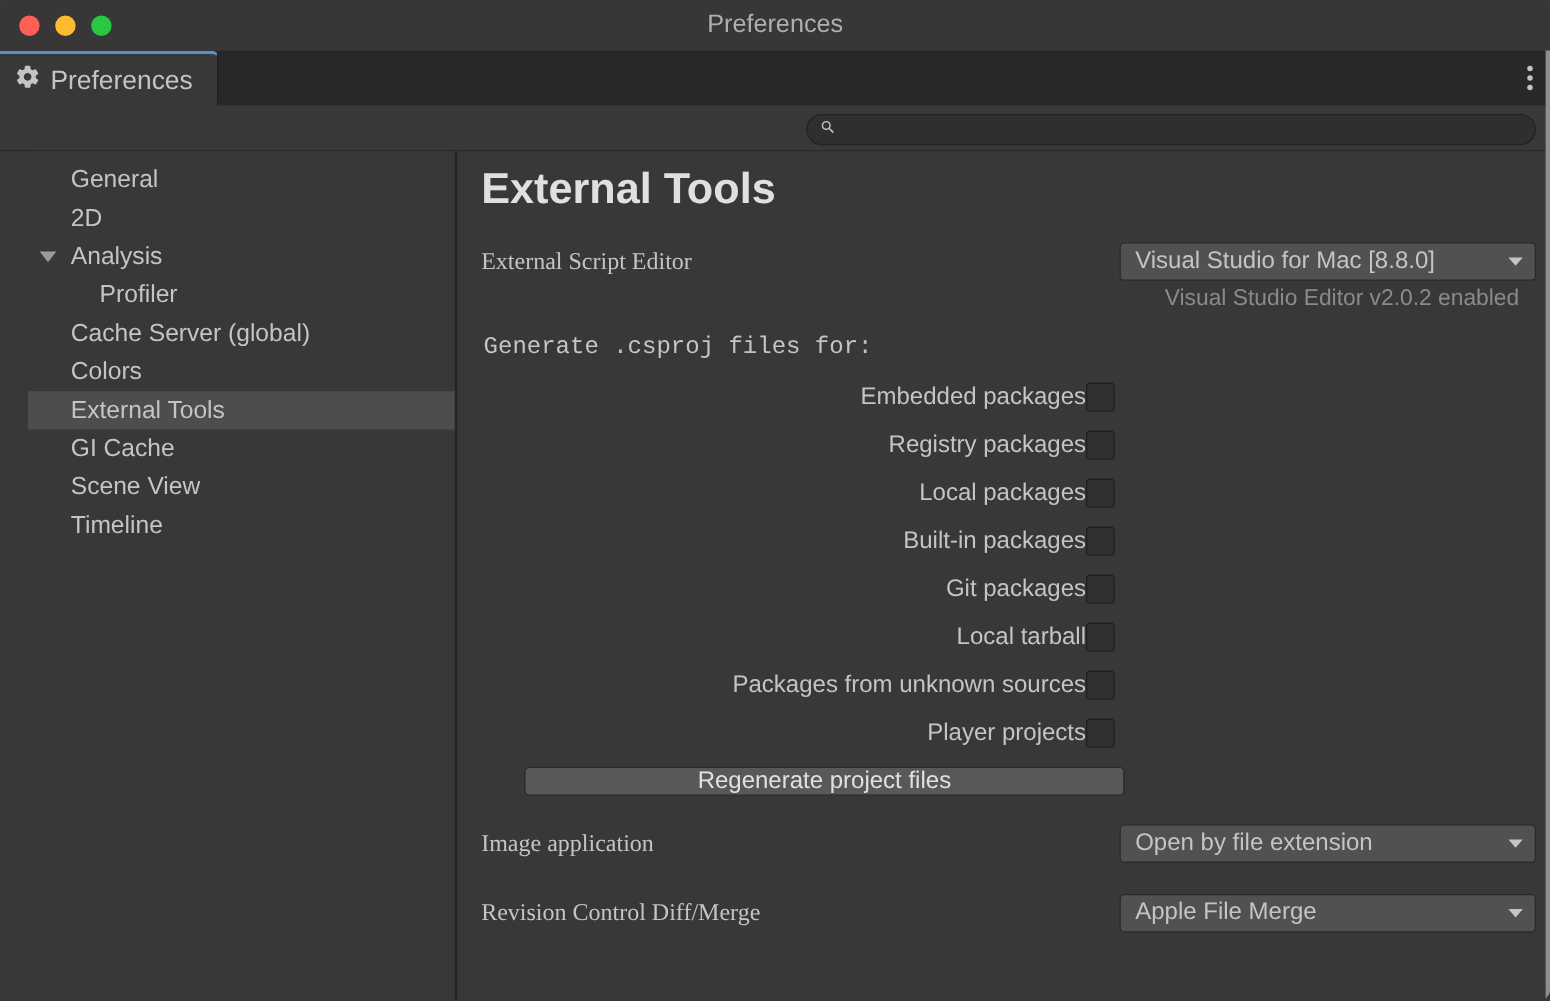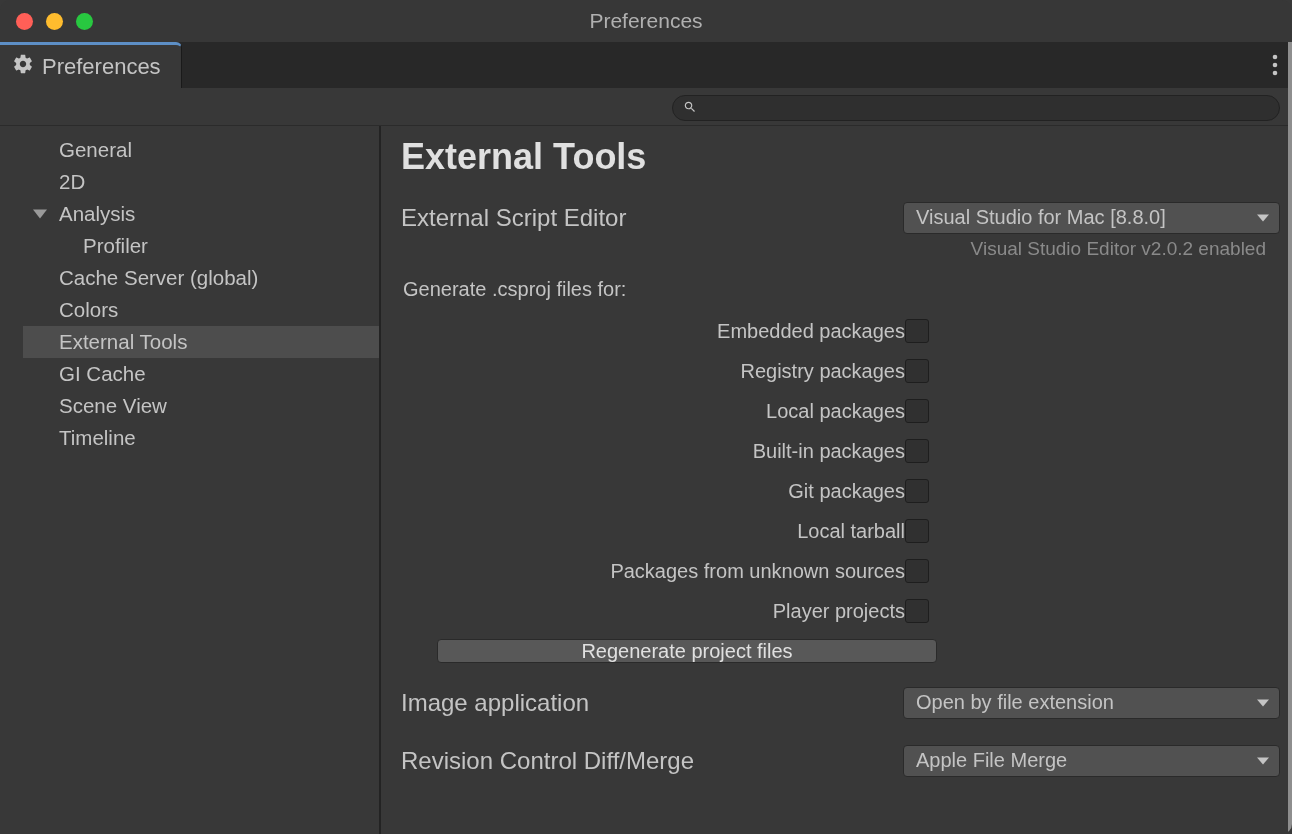--- a/index.html
+++ b/index.html
@@ -141,45 +141,46 @@
   }
   .h1{
     font-size:36px;font-weight:700;color:var(--text-bright);
     margin:2px 0 22px 0;
   }
   .row{
     display:flex;align-items:center;height:36px;
   }
   .row .label{
     flex:0 0 502px;
-    font-size:24px;color:var(--text);
+    font-size:20px;color:var(--text);font-family:Liberation Serif, serif;
   }
   .select{
     flex:1;max-width:396px;height:32px;
     background:var(--field);
     border:1px solid #2a2a2a;
     border-radius:4px;
     display:flex;align-items:center;
     padding:0 34px 2px 12px;
     font-size:20px;color:var(--text);
     position:relative;
+    margin-left:30px;
   }
   .select .chev{
     position:absolute;right:10px;top:50%;transform:translateY(-50%);
     width:0;height:0;
     border-left:6px solid transparent;
     border-right:6px solid transparent;
     border-top:7px solid #c4c4c4;
   }
   .status-line{
     text-align:right;color:var(--text-dim);font-size:19px;
     padding-right:14px;margin-top:2px;margin-bottom:18px;
   }
   .section-label{
-    font-size:20px;color:var(--text);margin-bottom:10px;padding-left:2px;
+    font-size:20px;color:var(--text);margin-bottom:10px;padding-left:2px;font-family:Liberation Mono, monospace;
   }
   .checkrow{
     display:flex;align-items:center;height:40px;
     padding-left:36px;
   }
   .checkrow .clabel{
     flex:0 0 468px;font-size:20px;color:var(--text);text-align:right;
   }
   .checkbox{
     width:24px;height:24px;border-radius:3px;

